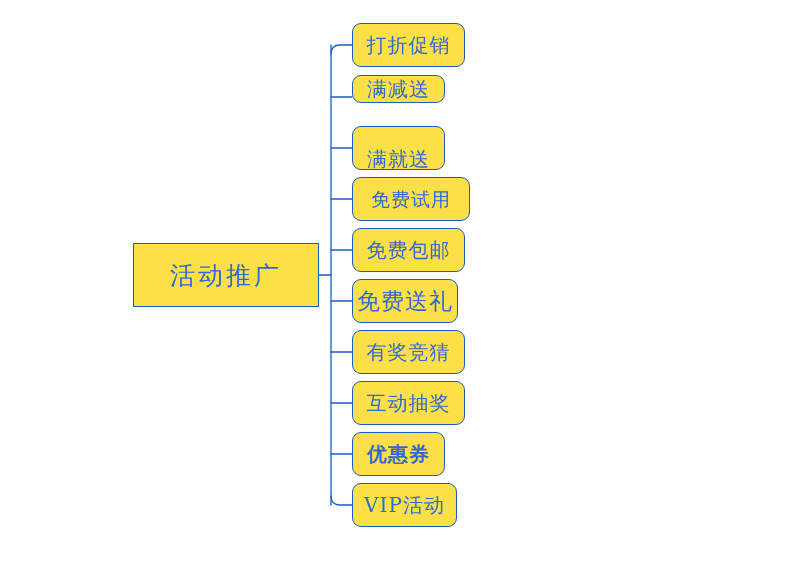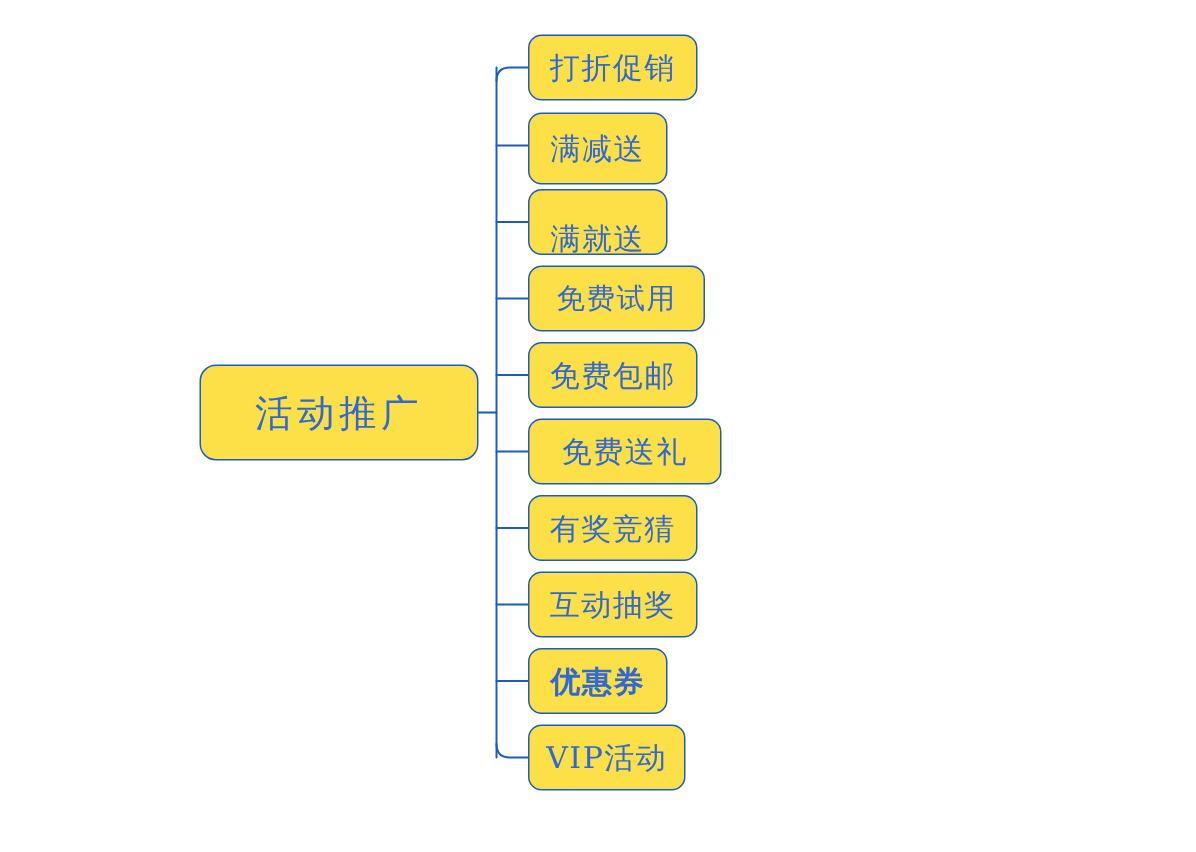--- a/index.html
+++ b/index.html
@@ -34,21 +34,21 @@
     border-radius: 9px;
     background: #fde047;
     display: flex;
     align-items: center;
     justify-content: center;
     color: #3069d3;
     white-space: nowrap;
     letter-spacing: 1px;
   }
   .node.root {
-    border-radius: 11px;
+    border-radius: 0;
     letter-spacing: 3px;
   }
   .node-label {
     display: block;
     line-height: 1;
   }
   .serif-mix {
     font-family: "DejaVu Serif", serif;
   }
 </style>
@@ -73,33 +73,33 @@
     </svg>
 
   <div class="node root" id="root-node" style="left: 133px; top: 243px; width: 186px; height: 64px; font-size: 25px; border-color: rgb(27, 92, 196); color: rgb(48, 105, 211);">
     <span class="node-label">活动推广</span>
   </div>
 
   <div id="children-layer">
       <div class="node" style="left: 352px; top: 23px; width: 113px; height: 44px; font-size: 20px; border-color: rgb(27, 92, 196); color: rgb(48, 105, 211);">
         <span class="node-label">打折促销</span>
       </div>
-      <div class="node" style="left: 352px; top: 75px; width: 93px; height: 48px; font-size: 20px; border-color: rgb(27, 92, 196); color: rgb(48, 105, 211);">
+      <div class="node" style="left: 352px; top: 75px; width: 93px; height: 28px; font-size: 20px; border-color: rgb(27, 92, 196); color: rgb(48, 105, 211);">
         <span class="node-label">满减送</span>
       </div>
       <div class="node" style="left: 352px; top: 126px; width: 93px; height: 44px; font-size: 20px; border-color: rgb(27, 92, 196); color: rgb(48, 105, 211); align-items: flex-end;">
         <span class="node-label">满就送</span>
       </div>
       <div class="node" style="left: 352px; top: 177px; width: 118px; height: 44px; font-size: 19px; border-color: rgb(27, 92, 196); color: rgb(48, 105, 211); text-align: center;">
         <span class="node-label">免费试用</span>
       </div>
       <div class="node" style="left: 352px; top: 228px; width: 113px; height: 44px; font-size: 20px; border-color: rgb(27, 92, 196); color: rgb(48, 105, 211);">
         <span class="node-label">免费包邮</span>
       </div>
-      <div class="node" style="left: 352px; top: 279px; width: 129px; height: 44px; font-size: 20px; border-color: rgb(27, 92, 196); color: rgb(48, 105, 211);">
+      <div class="node" style="left: 352px; top: 279px; width: 106px; height: 44px; font-size: 23px; border-color: rgb(27, 92, 196); color: rgb(48, 105, 211);">
         <span class="node-label">免费送礼</span>
       </div>
       <div class="node" style="left: 352px; top: 330px; width: 113px; height: 44px; font-size: 20px; border-color: rgb(27, 92, 196); color: rgb(48, 105, 211);">
         <span class="node-label">有奖竞猜</span>
       </div>
       <div class="node" style="left: 352px; top: 381px; width: 113px; height: 44px; font-size: 20px; border-color: rgb(27, 92, 196); color: rgb(48, 105, 211);">
         <span class="node-label">互动抽奖</span>
       </div>
       <div class="node" style="left: 352px; top: 432px; width: 93px; height: 44px; font-size: 20px; border-color: rgb(27, 92, 196); color: rgb(48, 105, 211); font-weight: bold;">
         <span class="node-label">优惠券</span>

